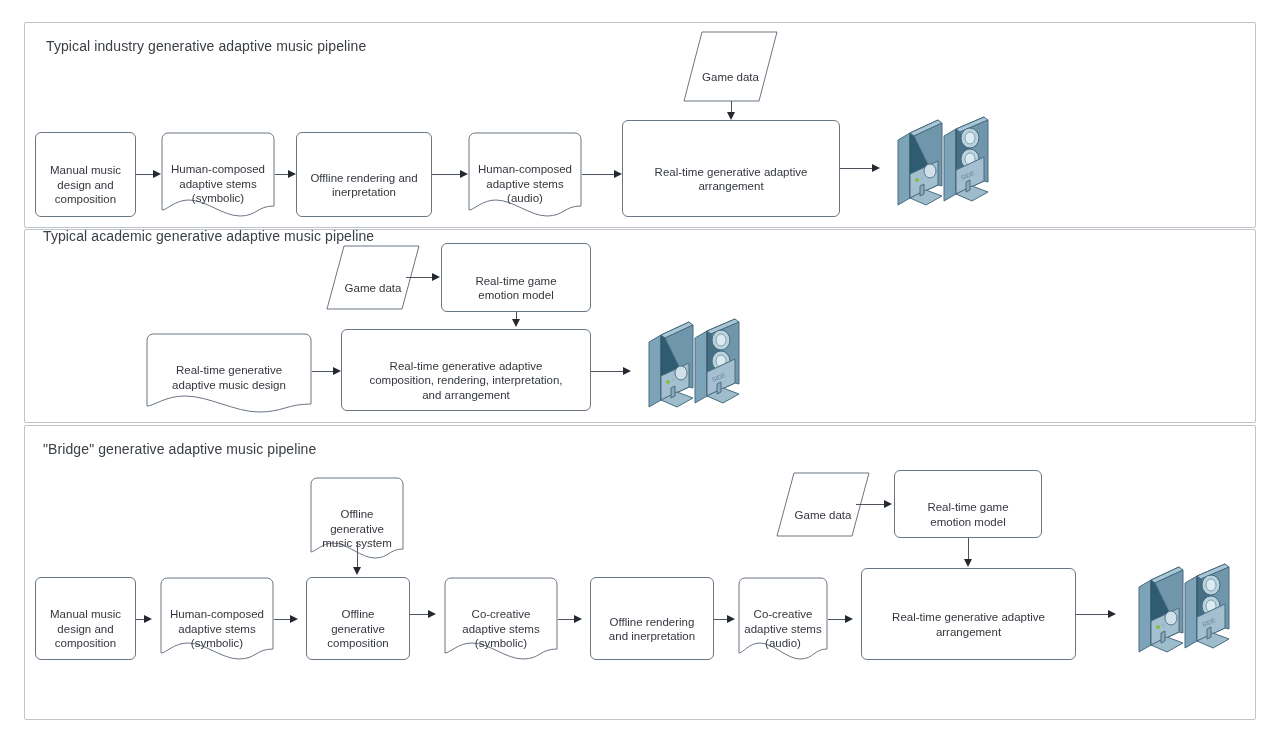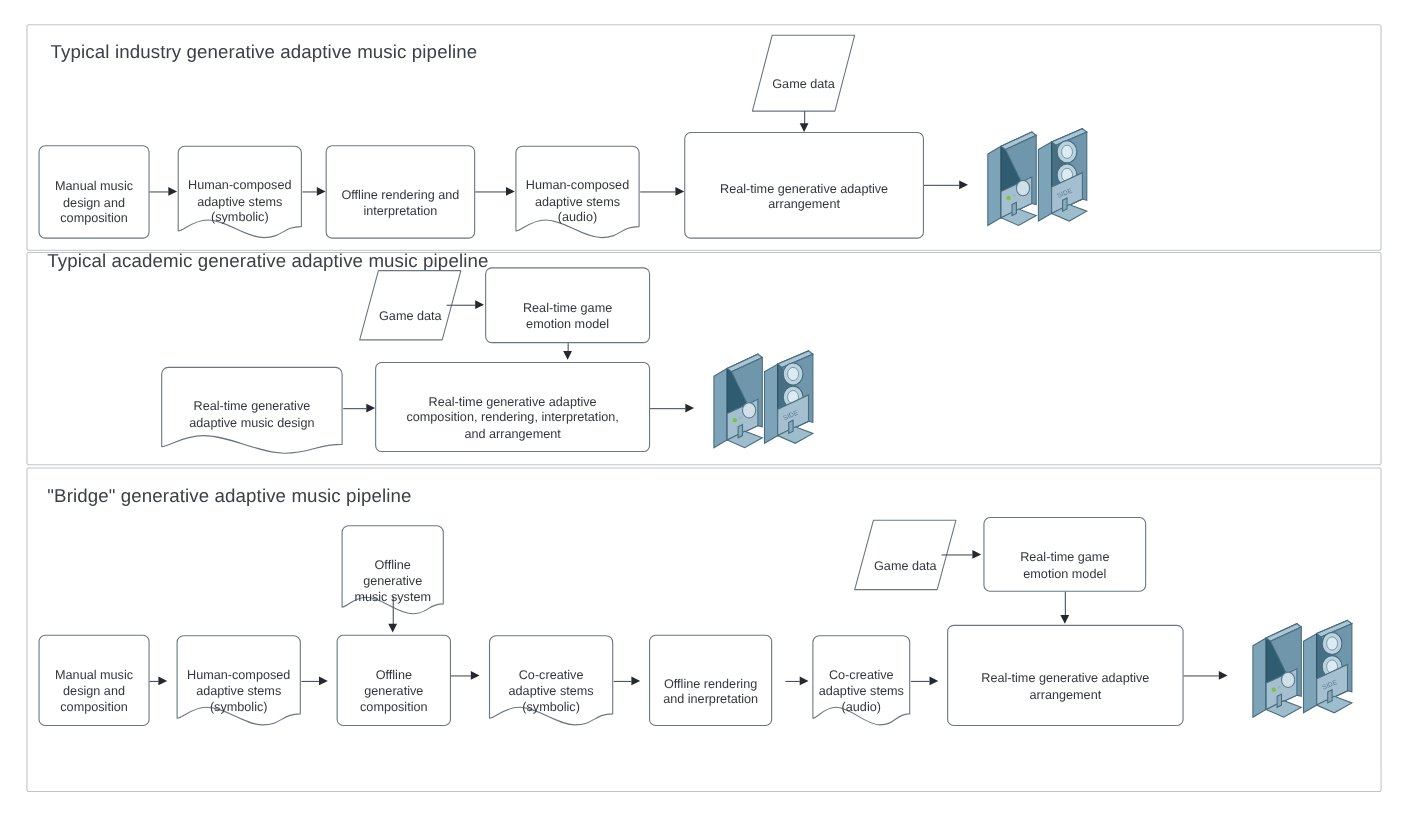--- a/index.html
+++ b/index.html
@@ -21,21 +21,21 @@
   }
   .panel {
     position: absolute;
     border: 1px solid #bfc4cb;
     border-radius: 2px;
     background: #ffffff;
     box-sizing: border-box;
   }
   .panel-title {
     position: absolute;
-    font-size: 17px;
+    font-size: 14px;
     color: #3b4046;
     white-space: nowrap;
     letter-spacing: 0.1px;
   }
   .node {
     position: absolute;
     box-sizing: border-box;
     display: flex;
     align-items: center;
     justify-content: center;
@@ -125,21 +125,21 @@
     <svg class="shape-svg" width="114" height="85" viewBox="0 0 114 85">
       <path d="M1,7 A6,6 0 0 1 7,1 L107,1 A6,6 0 0 1 113,7 L113,74 C96,74 96,84 79,84 C62,84 45,68 28,68 C14,68 6,78 1,78 Z"></path>
     </svg>
     <span class="lbl">Human-composed
 adaptive stems
 (symbolic)</span>
   </div>
 
   <div class="node box" style="left:296px; top:132px; width:136px; height:85px;">
     <span class="lbl">Offline rendering and
-interpretation</span>
+inerpretation</span>
   </div>
 
   <div class="node doc" style="left:468px; top:132px; width:114px; height:85px;">
     <svg class="shape-svg" width="114" height="85" viewBox="0 0 114 85">
       <path d="M1,7 A6,6 0 0 1 7,1 L107,1 A6,6 0 0 1 113,7 L113,74 C96,74 96,84 79,84 C62,84 45,68 28,68 C14,68 6,78 1,78 Z"></path>
     </svg>
     <span class="lbl">Human-composed
 adaptive stems
 (audio)</span>
   </div>
@@ -322,21 +322,21 @@
 
   <div class="node doc" style="left:444px; top:577px; width:114px; height:83px;">
     <svg class="shape-svg" width="114" height="83" viewBox="0 0 114 83">
       <path d="M1,7 A6,6 0 0 1 7,1 L107,1 A6,6 0 0 1 113,7 L113,72 C96,72 96,82 79,82 C62,82 45,66 28,66 C14,66 6,76 1,76 Z"></path>
     </svg>
     <span class="lbl">Co-creative
 adaptive stems
 (symbolic)</span>
   </div>
 
-  <div class="node box" style="left:590px; top:577px; width:112px; height:83px;">
+  <div class="node box" style="left:590px; top:577px; width:124px; height:83px;">
     <span class="lbl">Offline rendering
 and inerpretation</span>
   </div>
 
   <div class="node doc" style="left:738px; top:577px; width:90px; height:83px;">
     <svg class="shape-svg" width="90" height="83" viewBox="0 0 90 83">
       <path d="M1,7 A6,6 0 0 1 7,1 L83,1 A6,6 0 0 1 89,7 L89,72 C76,72 76,82 62,82 C49,82 35,66 22,66 C11,66 5,76 1,76 Z"></path>
     </svg>
     <span class="lbl">Co-creative
 adaptive stems

